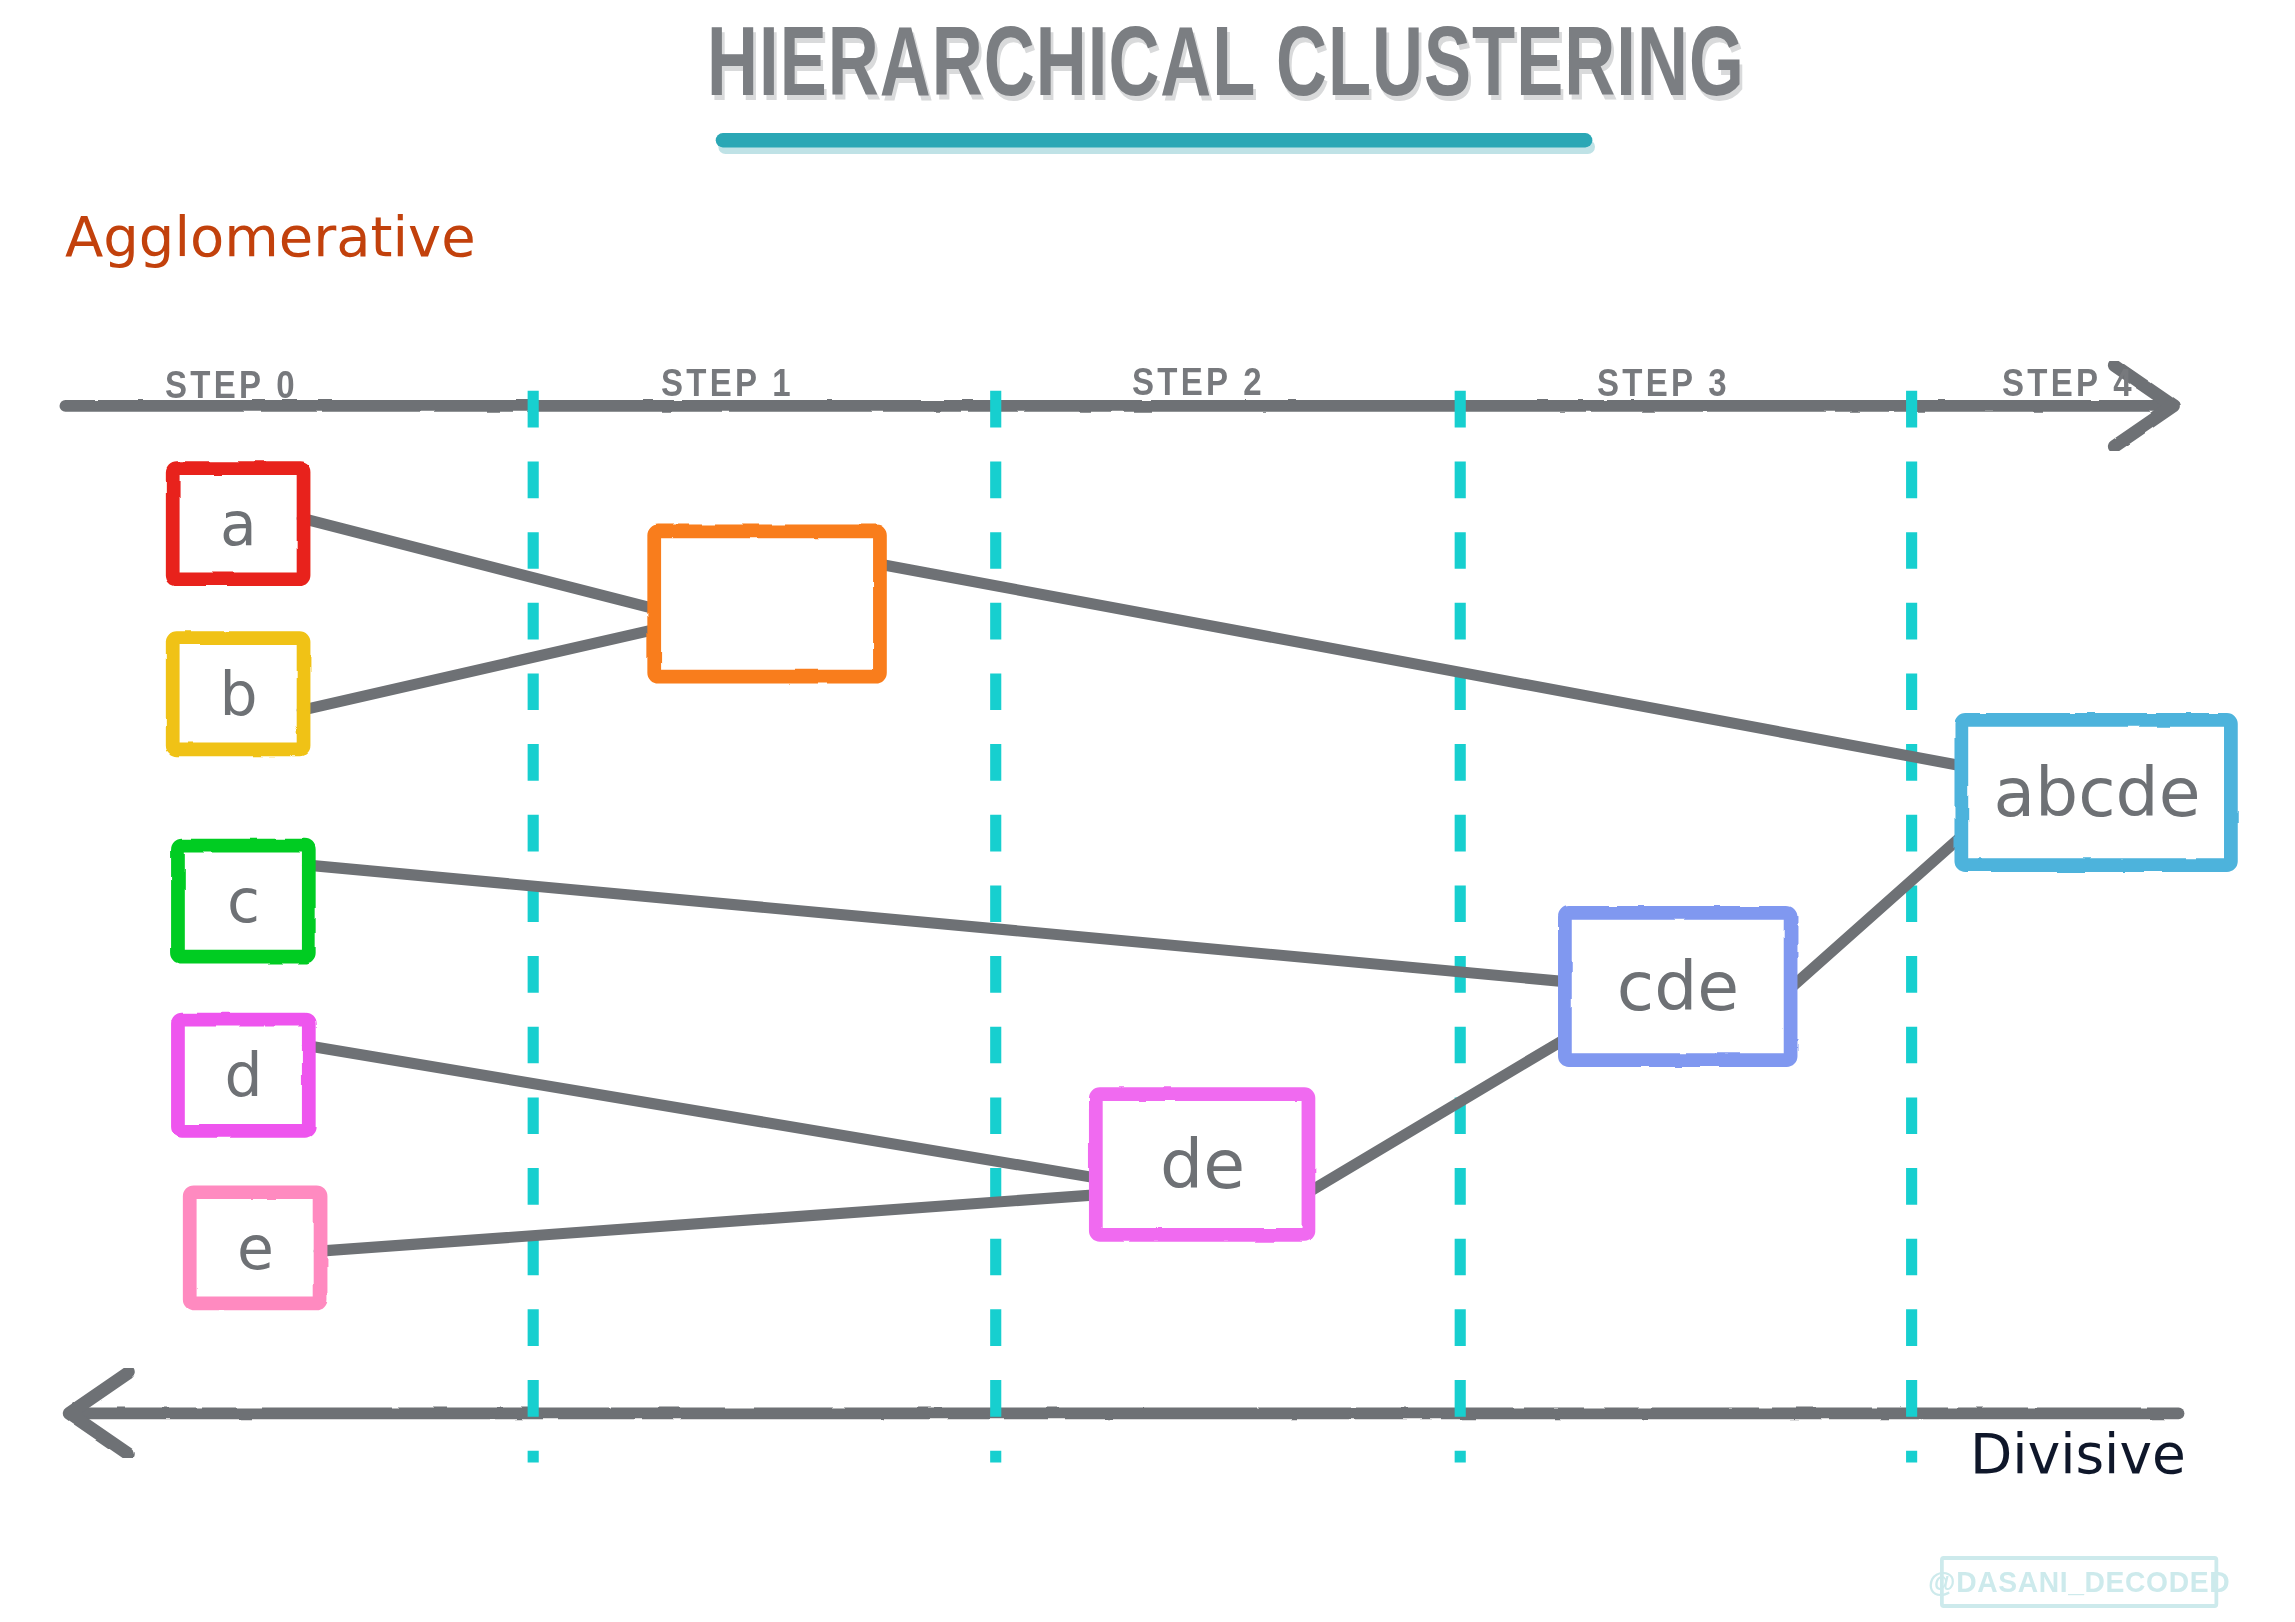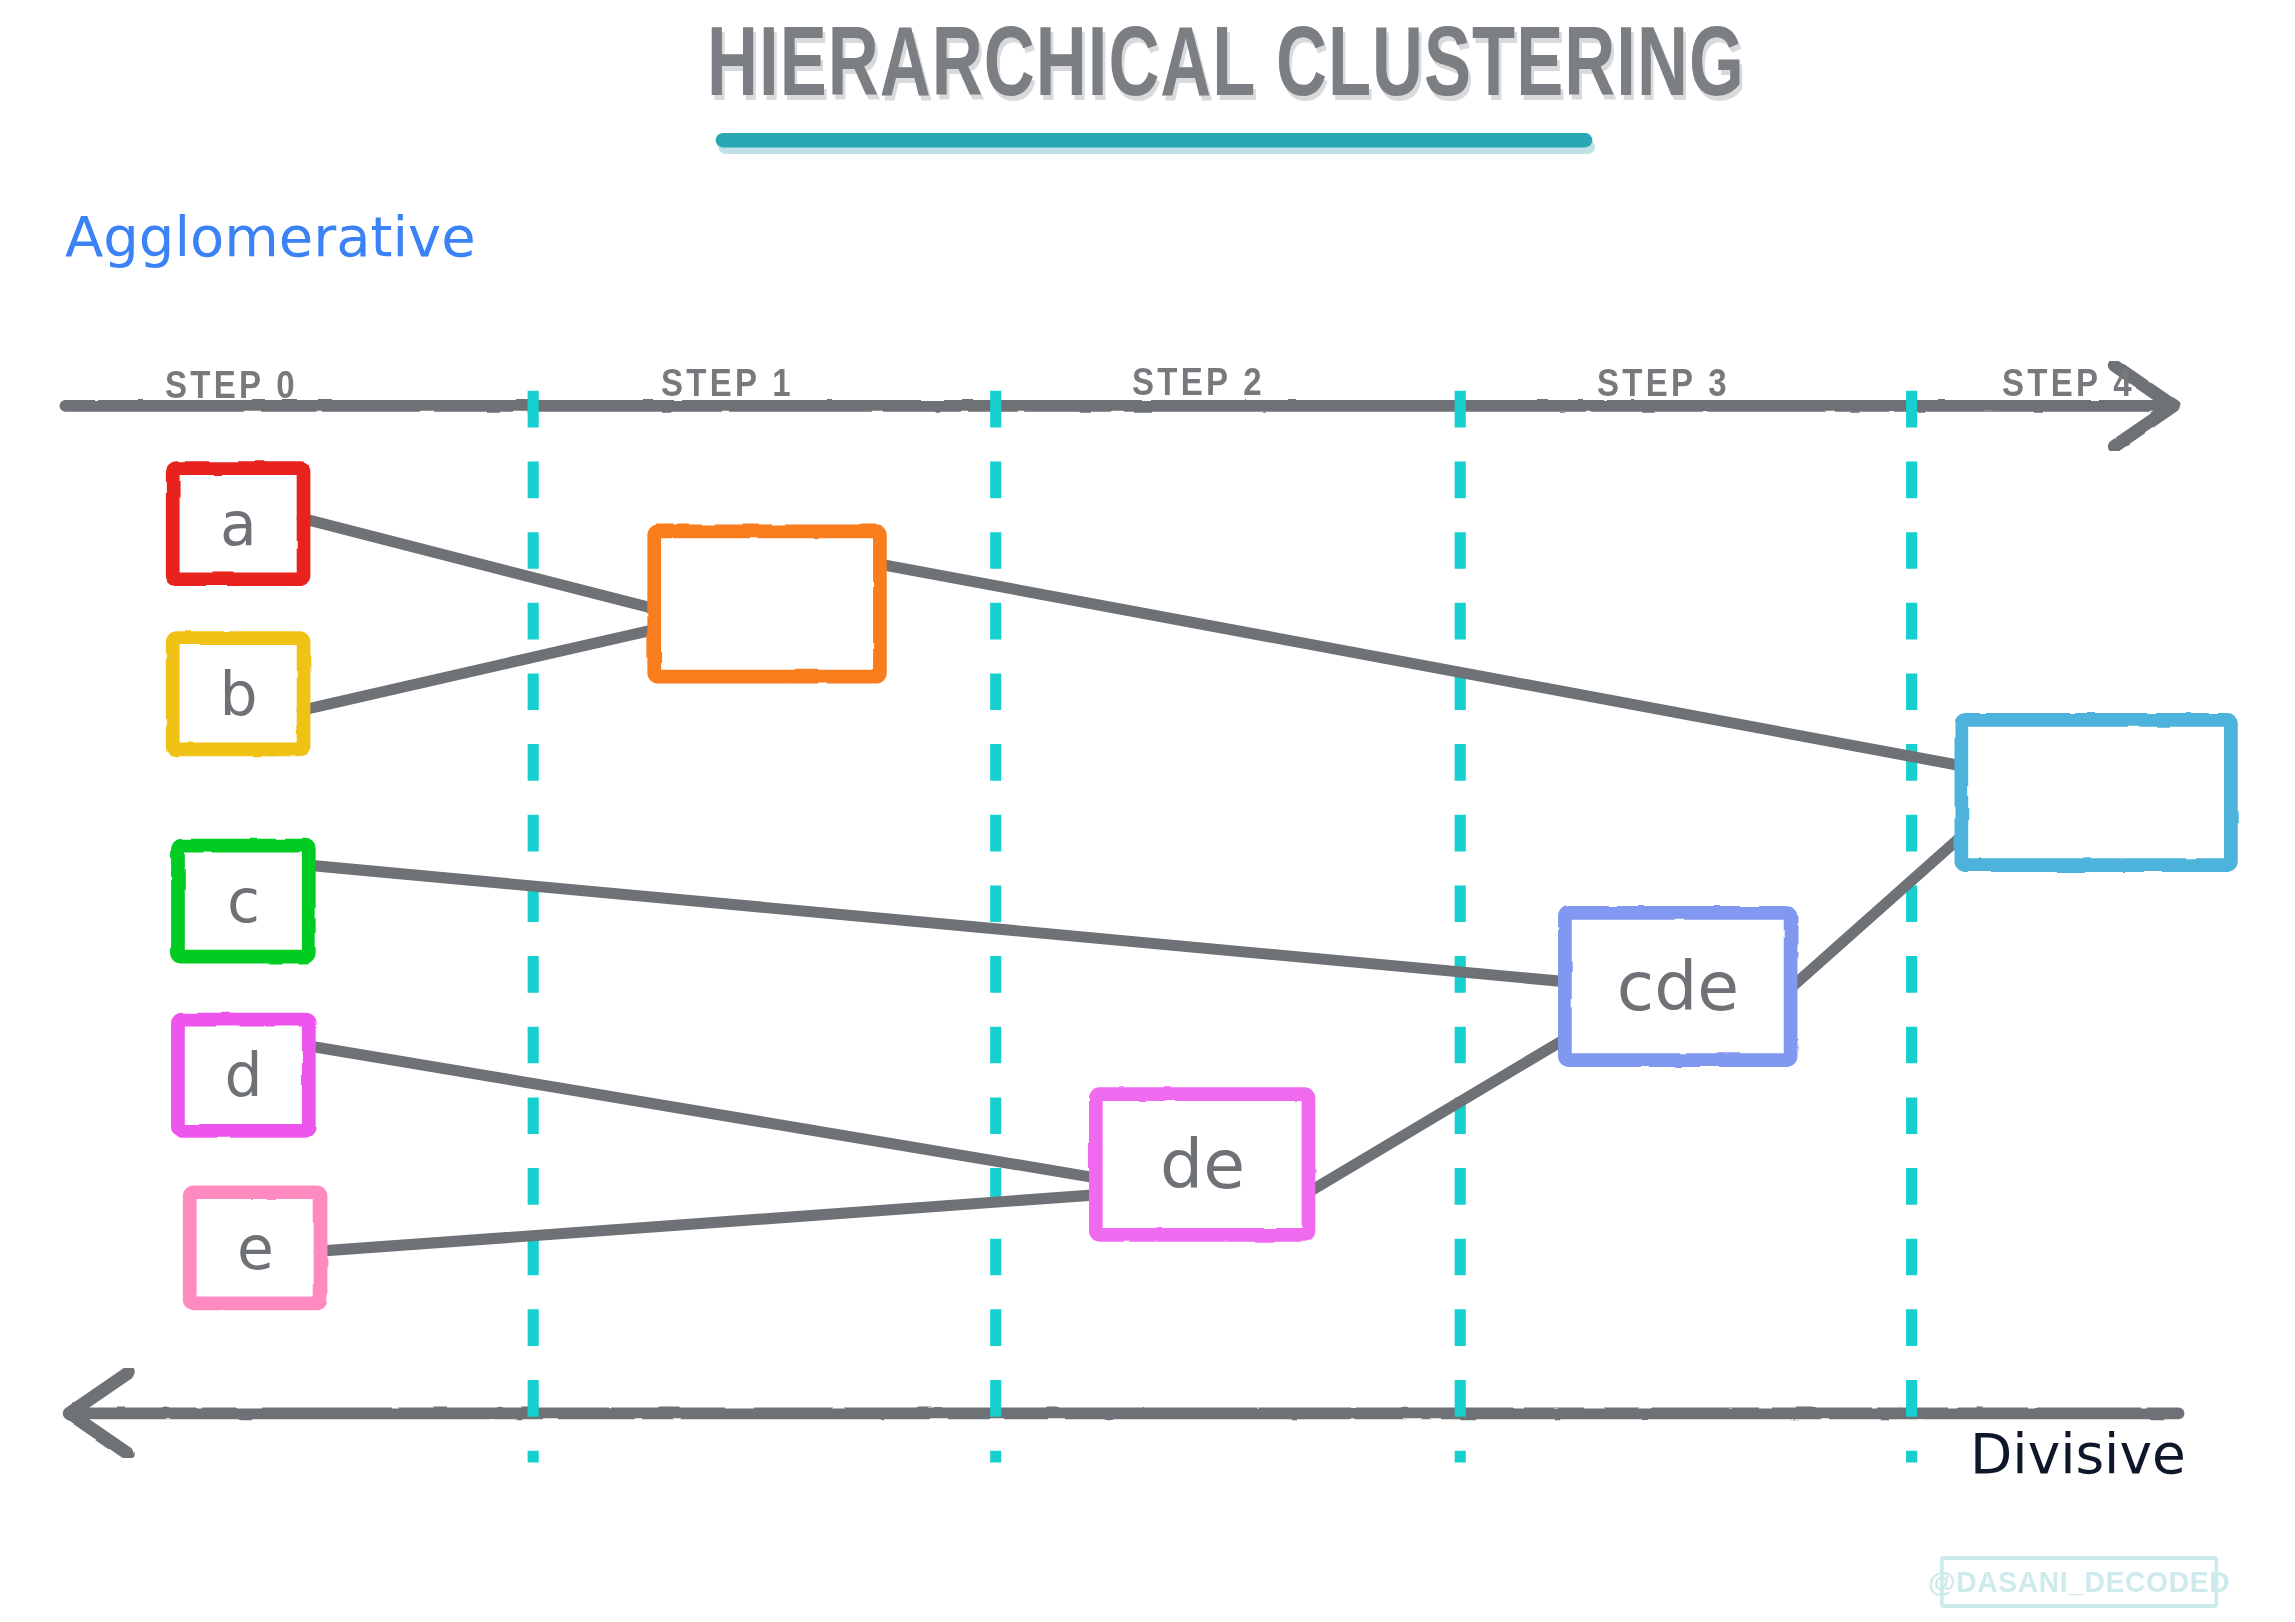--- a/index.html
+++ b/index.html
@@ -45,21 +45,21 @@
     transform-origin: left top;
     font-weight: 700;
     color: #7b7e82;
     text-shadow: 3.3px 3.9px 0 #d9dadb;
   }
   #agglomerative-label {
     left: 65px;
     top: 209px;
     font-size: 56px;
     font-weight: 400;
-    color: #3b82f6;
+    color: #c2410c;
     font-family: "DejaVu Sans", sans-serif;
   }
   #divisive-label {
     left: 1970px;
     top: 1427px;
     font-size: 55px;
     font-weight: 400;
     color: #0f172a;
     font-family: "DejaVu Sans", sans-serif;
   }
@@ -178,17 +178,18 @@
   <div class="step-label" style="left:2002px; top:361px;">STEP 4</div>
 
   <div class="node-label leaf-label" style="left:173px; top:468px; width:131px; height:111px;">a</div>
   <div class="node-label leaf-label" style="left:173px; top:638px; width:131px; height:111px;">b</div>
   <div class="node-label leaf-label" style="left:178px; top:845px; width:131px; height:111px;">c</div>
   <div class="node-label leaf-label" style="left:178px; top:1019px; width:131px; height:111px;">d</div>
   <div class="node-label leaf-label" style="left:190px; top:1192px; width:131px; height:111px;">e</div>
 
   <div class="node-label merge-label" style="left:1096px; top:1094px; width:213px; height:141px;">de</div>
   <div class="node-label merge-label" style="left:1565px; top:913px; width:226px; height:147px;">cde</div>
+  <div class="node-label merge-label" style="left:1962px; top:720px; width:270px; height:145px;">abcde</div>
 
   <div id="watermark">@DASANI_DECODED</div>
 
 </div>
 
 
 </body></html>

